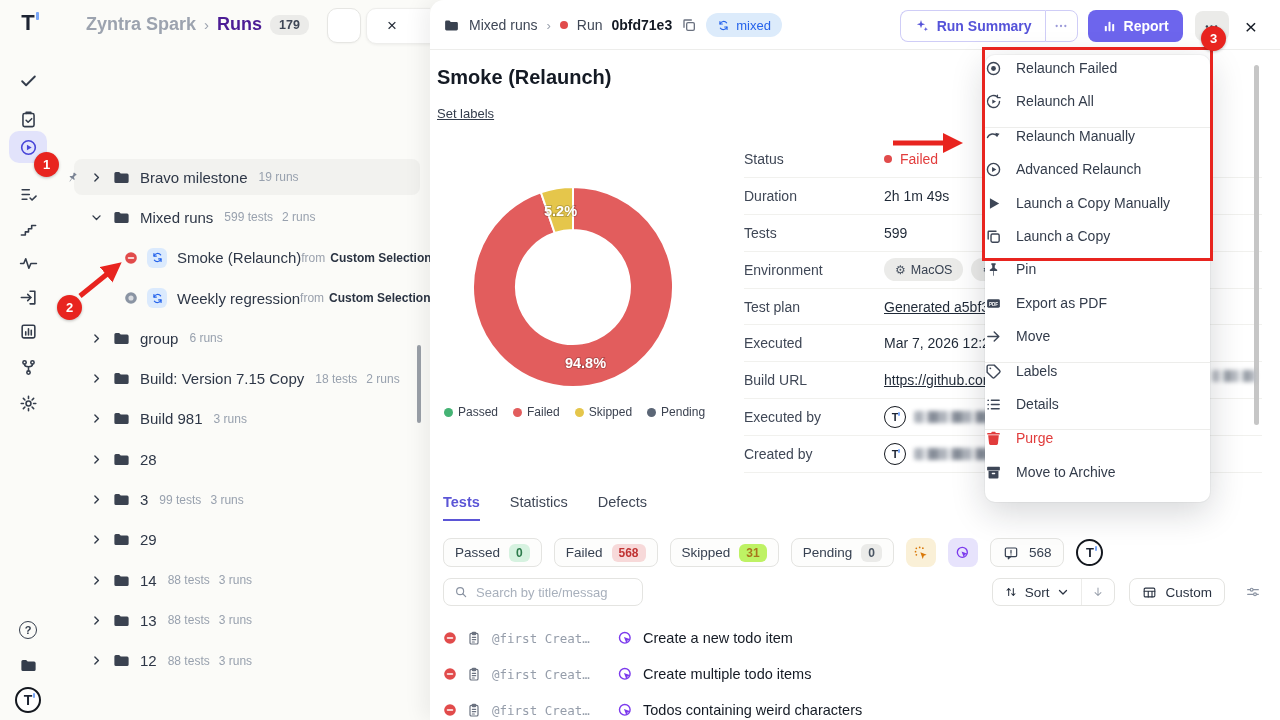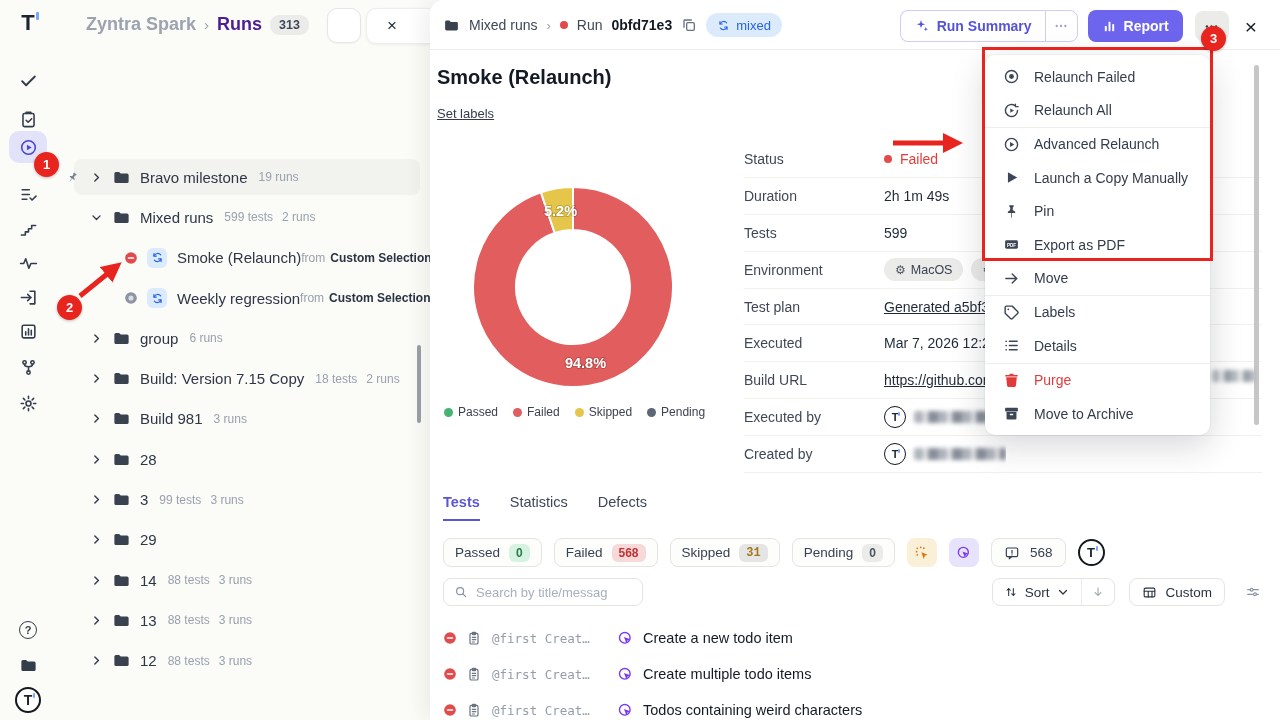--- a/index.html
+++ b/index.html
@@ -110,21 +110,21 @@
   
   .detail-tabs { position:absolute; left:13px; top:494px; display:flex; gap:30px; }
   .d-tab { font-size:14.5px; font-weight:500; color:#3f4756; padding-bottom:9px; cursor:pointer; }
   .d-tab.active { color:#5b55d6; font-weight:600; border-bottom:2.5px solid #5b55d6; }
   .chips-row { position:absolute; left:13px; top:538px; display:flex; align-items:center; gap:12px; }
   .f-chip { display:flex; align-items:center; gap:9px; height:29px; background:#fdfdfc; border:1px solid #e4e4e1; border-radius:8px; padding:0 11px; cursor:pointer; }
   .f-chip-label { font-size:13.5px; font-weight:500; color:#374151; }
   .count-badge { font-size:12px; font-weight:600; border-radius:6px; padding:2px 7px; }
   .cb-green { background:#d6f2e0; color:#2c7a4b; }
   .cb-red { background:#f7d9d9; color:#c03333; }
-  .cb-yellow { background:#e5e5e5; color:#a8761c;font-family:Liberation Mono, monospace; }
+  .cb-yellow { background:#bef264; color:#a8761c; }
   .cb-gray { background:#ebebe9; color:#4a5563; }
   .icon-chip { width:30px; height:29px; border-radius:8px; display:flex; align-items:center; justify-content:center; cursor:pointer; }
   .icon-chip svg { width:16px; height:16px; }
   .ic-flaky { background:#faf0d7; color:#d97706; }
   .ic-auto { background:#e7e3fc; color:#7c3aed; }
   .comment-chip { display:flex; align-items:center; gap:10px; height:29px; background:#fdfdfc; border:1px solid #e4e4e1; border-radius:8px; padding:0 12px; cursor:pointer; }
   .comment-chip svg { width:16px; height:16px; color:#374151; }
   .comment-count { font-size:13.5px; font-weight:500; color:#374151; }
   .chip-avatar { width:27px; height:27px; border:2px solid #14181f; border-radius:50%; background:#fff; display:flex; align-items:center; justify-content:center; cursor:pointer; }
   .chip-avatar .logo-t { font-size:13px; }
@@ -148,21 +148,21 @@
   .test-row { height:36px; display:flex; align-items:center; cursor:pointer; }
   .test-minus { width:14px; height:14px; flex:0 0 14px; }
   .test-clip { width:16px; height:16px; color:#6b7280; margin-left:9px; }
   .test-tag { font-family:"DejaVu Sans Mono", monospace; font-size:12.5px; color:#959daa; margin-left:10px; width:113px; overflow:hidden; }
   .test-cursor { width:17px; height:17px; color:#7c3aed; margin-left:12px; }
   .test-title { font-size:14.5px; font-weight:500; color:#141a24; margin-left:9px; }
   .main-scrollbar { position:absolute; left:824px; top:65px; width:5px; height:360px; background:#c6c6c6; border-radius:3px; }
 
   
   .ctx-menu { position:absolute; left:985px; top:55px; width:225px; background:#fff; border-radius:10px; box-shadow:0 10px 34px rgba(20,25,40,.18), 0 0 0 1px rgba(0,0,0,.03); z-index:10; padding:5px 0; }
-  .menu-item { height:33.4px; display:flex; align-items:center; gap:14px; padding-left:18px; font-size:14px; font-weight:500; color:#333c4b; cursor:pointer; white-space:nowrap; }
+  .menu-item { height:33.4px; display:flex; align-items:flex-start; gap:14px; font-size:14px; font-weight:500; color:#333c4b; cursor:pointer; white-space:nowrap; }
   .menu-item .mi-ic { width:17px; height:17px; color:#3d4656; display:flex; }
   .menu-item .mi-ic svg { width:17px; height:17px; }
   .menu-item.danger { color:#e13c3c; }
   .menu-item.danger .mi-ic { color:#e13c3c; }
   .menu-divider { height:1px; background:#ededeb; }
 
   
   .annot-box { position:absolute; left:982px; top:47px; width:231px; height:214px; border:3.5px solid #e8241f; z-index:11; pointer-events:none; }
   .annot-svg { position:absolute; left:0; top:0; width:1280px; height:720px; z-index:12; pointer-events:none; }
   .annot-circle { position:absolute; width:25px; height:25px; border-radius:50%; background:#e8241f; color:#fff; font-size:13px; font-weight:bold; display:flex; align-items:center; justify-content:center; z-index:13; box-shadow:0 1px 3px rgba(0,0,0,.25); }
@@ -272,21 +272,21 @@
           </span>
         </div>
       </div>
   </aside>
 
   <section class="tree-panel">
     <div class="tree-header">
       <span class="th-project">Zyntra Spark</span>
       <span class="th-sep">›</span>
       <span class="th-section">Runs</span>
-      <span class="th-count">313</span>
+      <span class="th-count">179</span>
     </div>
     <div class="tool-btn funnel-btn">
         <span class="ric" id="funnel-ic">
           <svg viewBox="0 0 24 24">
             <path d="M4 5h16l-6.2 7v6l-3.6-2.5V12z" fill="currentColor"></path>
           </svg>
         </span>
       </div>
     <div class="x-chip">
         <span>×</span>
@@ -929,33 +929,51 @@
             <path d="M17.6 2.8v3.8h3.8" stroke-width="1.7"></path>
             <path d="M10.3 9l5.2 3-5.2 3z" fill="currentColor" stroke="none"></path>
           </svg>
         </span>
        <span>Relaunch All</span>
       </div>
       <div class="menu-divider"></div>
       <div class="menu-item">
        <span class="mi-ic">
           <svg viewBox="0 0 24 24" fill="none" stroke="currentColor" stroke-width="2" stroke-linecap="round" stroke-linejoin="round">
+            <path d="M3.5 13.5c2.5-6 10-6.5 13.6-2.4"></path>
+            <path d="M14.6 6.6l6 1.6-4 4.6z" fill="currentColor" stroke="none"></path>
+          </svg>
+        </span>
+       <span>Relaunch Manually</span>
+      </div>
+      <div class="menu-item">
+       <span class="mi-ic">
+          <svg viewBox="0 0 24 24" fill="none" stroke="currentColor" stroke-width="2" stroke-linecap="round" stroke-linejoin="round">
             <circle cx="12" cy="12" r="8.6"></circle>
             <path d="M10 8.5l6 3.5-6 3.5z" fill="currentColor" stroke="none"></path>
           </svg>
         </span>
        <span>Advanced Relaunch</span>
       </div>
       <div class="menu-item">
        <span class="mi-ic">
           <svg viewBox="0 0 24 24">
             <path d="M7 4.5l13 7.5L7 19.5z" fill="currentColor"></path>
           </svg>
         </span>
        <span>Launch a Copy Manually</span>
+      </div>
+      <div class="menu-item">
+       <span class="mi-ic">
+          <svg viewBox="0 0 24 24" fill="none" stroke="currentColor" stroke-width="2" stroke-linecap="round" stroke-linejoin="round">
+            <rect x="8.5" y="8.5" width="11.5" height="11.5" rx="2"></rect>
+            <path d="M4.5 15.5v-10a1 1 0 0 1 1-1h10"></path>
+          </svg>
+        </span>
+       <span>Launch a Copy</span>
       </div>
       <div class="menu-item">
        <span class="mi-ic">
           <svg viewBox="0 0 24 24" fill="currentColor">
             <path d="M9 3h6v2.2l-1.2 1V10l3.4 2.3V14h-4.7v6.2L12 21.6l-.5-1.4V14H6.8v-1.7L10.2 10V6.2L9 5.2z"></path>
           </svg>
         </span>
        <span>Pin</span>
       </div>
       <div class="menu-item">

